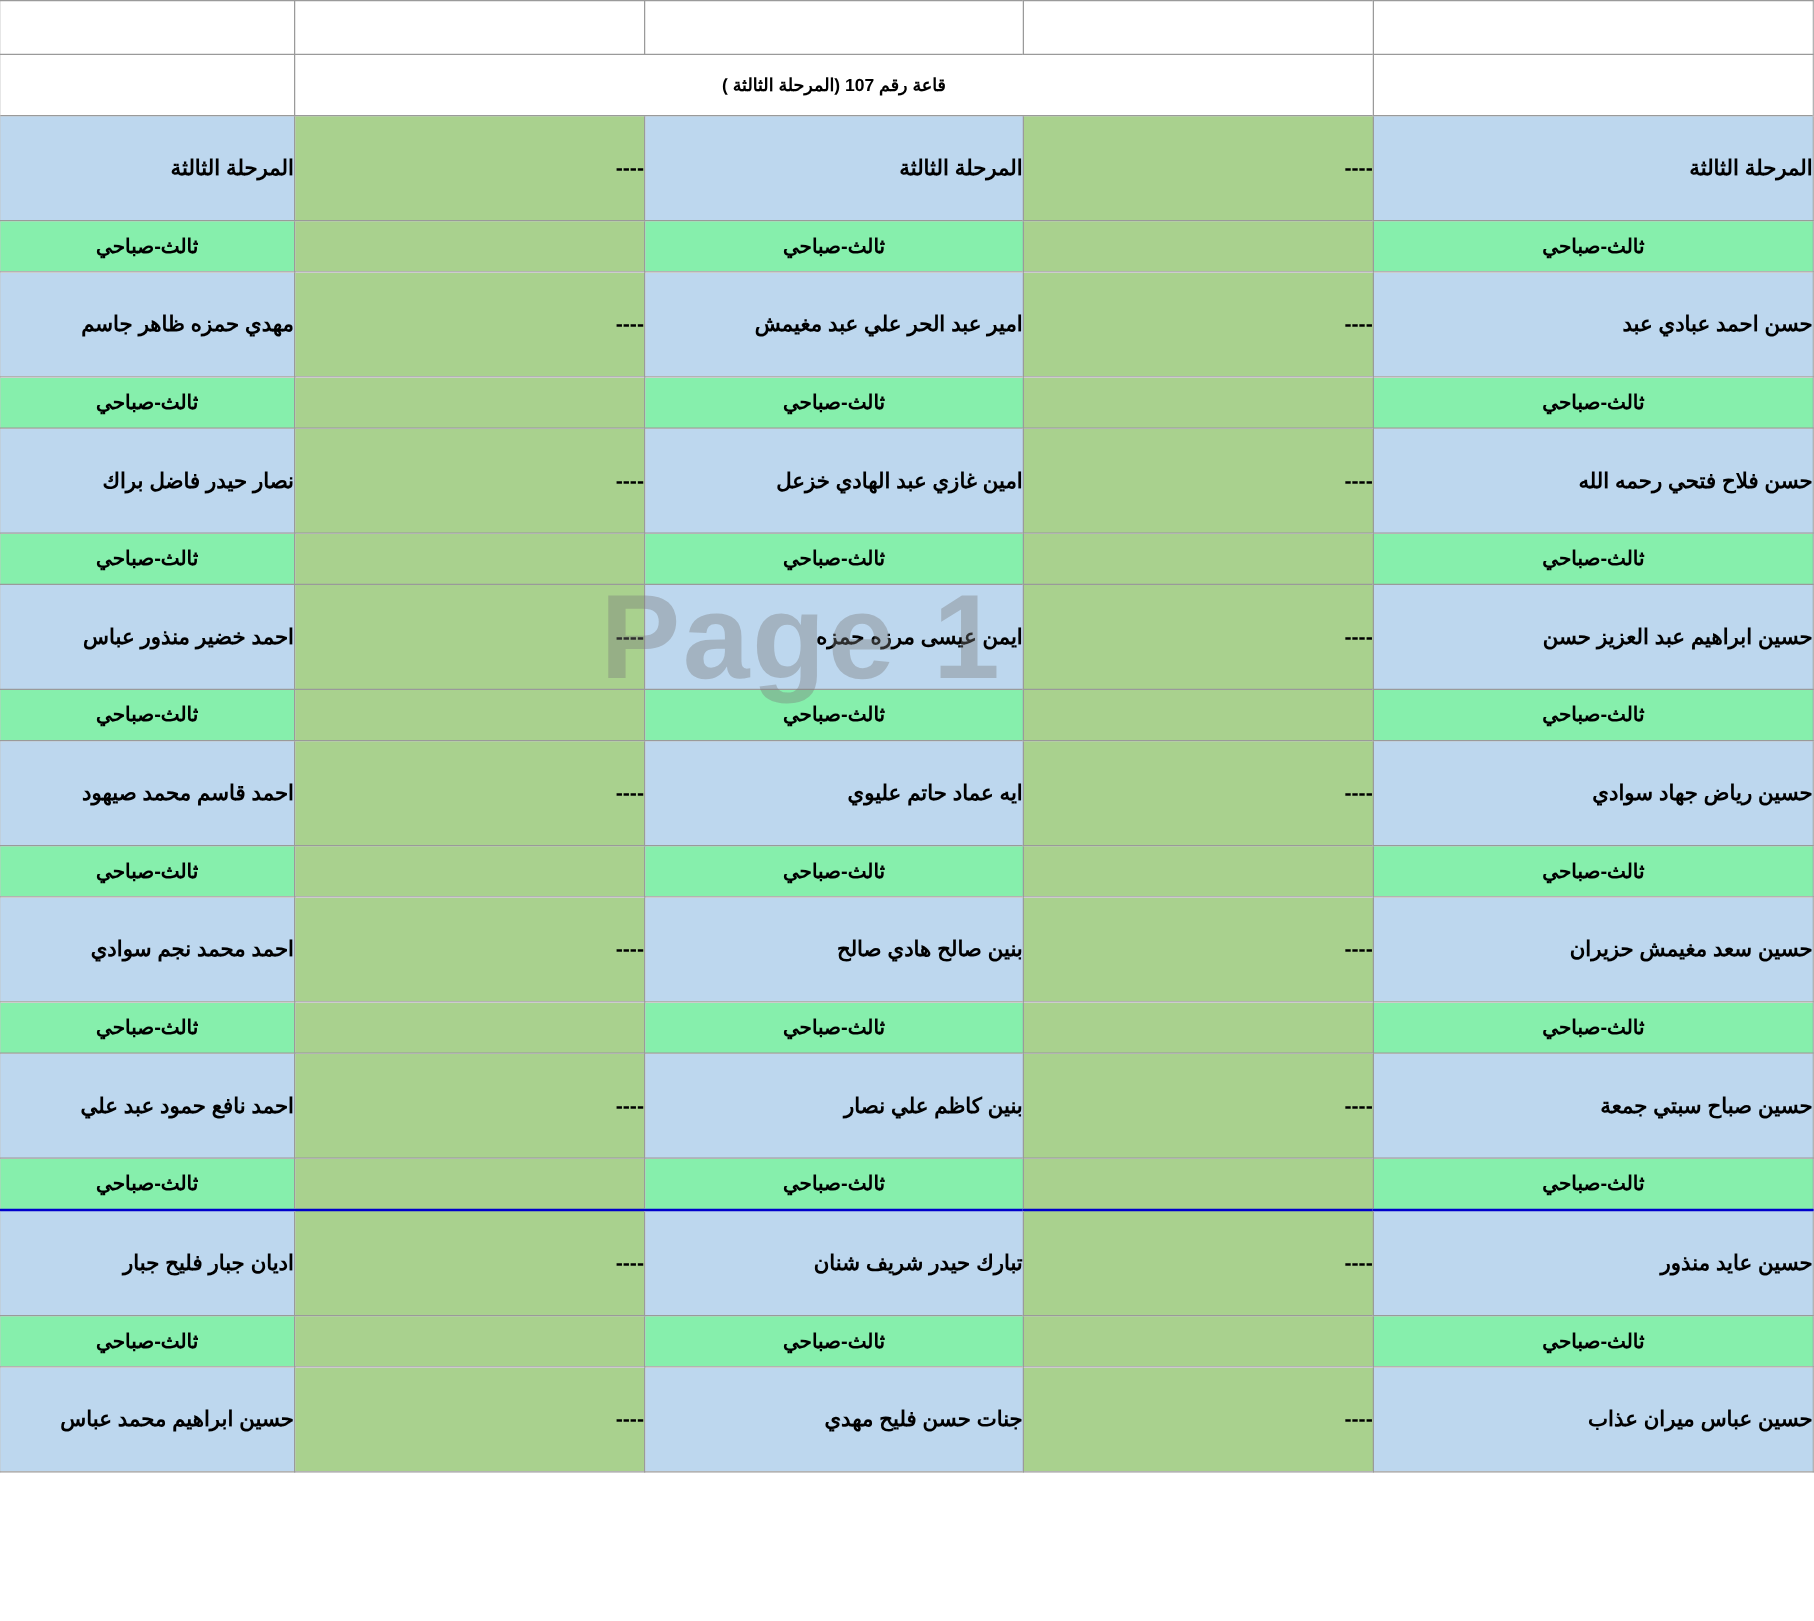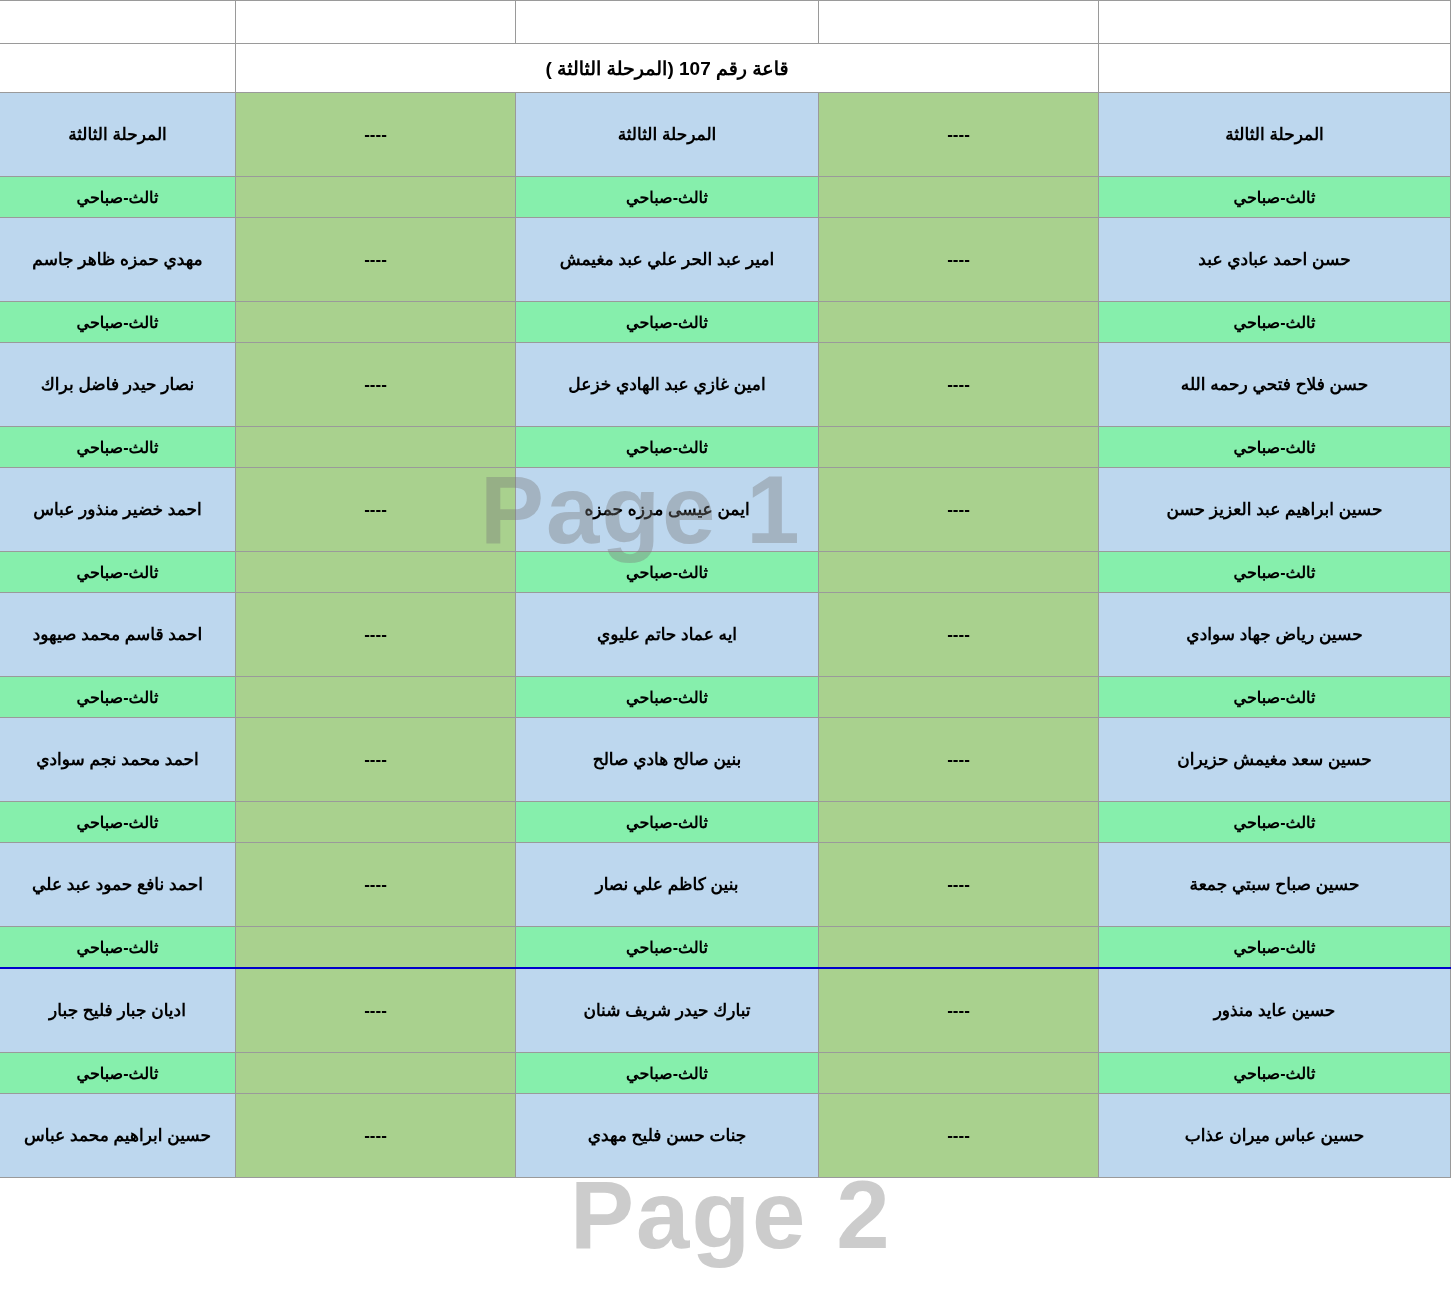--- a/index.html
+++ b/index.html
@@ -52,32 +52,33 @@
     height: 42px;
     border: 1px solid #9a9a9a;
     background: #ffffff;
   }
 
   
   tr.title-row td {
     height: 48px;
     background: #ffffff;
     border: 1px solid #9a9a9a;
-    font-size: 19px;
+    font-size: 14px;
     font-weight: bold;
   }
   tr.title-row td.edge {
     border-top: none;
     border-bottom: none;
   }
 
   
   tr.name-row td {
     height: 83px;
     background: #bdd7ee;
+    text-align: right;
   }
   tr.name-row td.green {
     background: #a9d18e;
   }
 
   
   tr.shift-row td {
     height: 40px;
     background: #86efac;
     font-size: 16px;
@@ -260,15 +261,14 @@
         <td class="leftcol-clip">حسين عباس ميران عذاب</td>
         <td class="green">----</td>
         <td>جنات حسن فليح مهدي</td>
         <td class="green">----</td>
         <td>حسين ابراهيم محمد عباس</td>
       </tr>
     </tbody>
   </table>
 
   <div class="watermark" id="wm1">Page 1</div>
-  <div class="watermark" id="wm2">Page 2</div>
 
 </div>
 
 </body></html>

